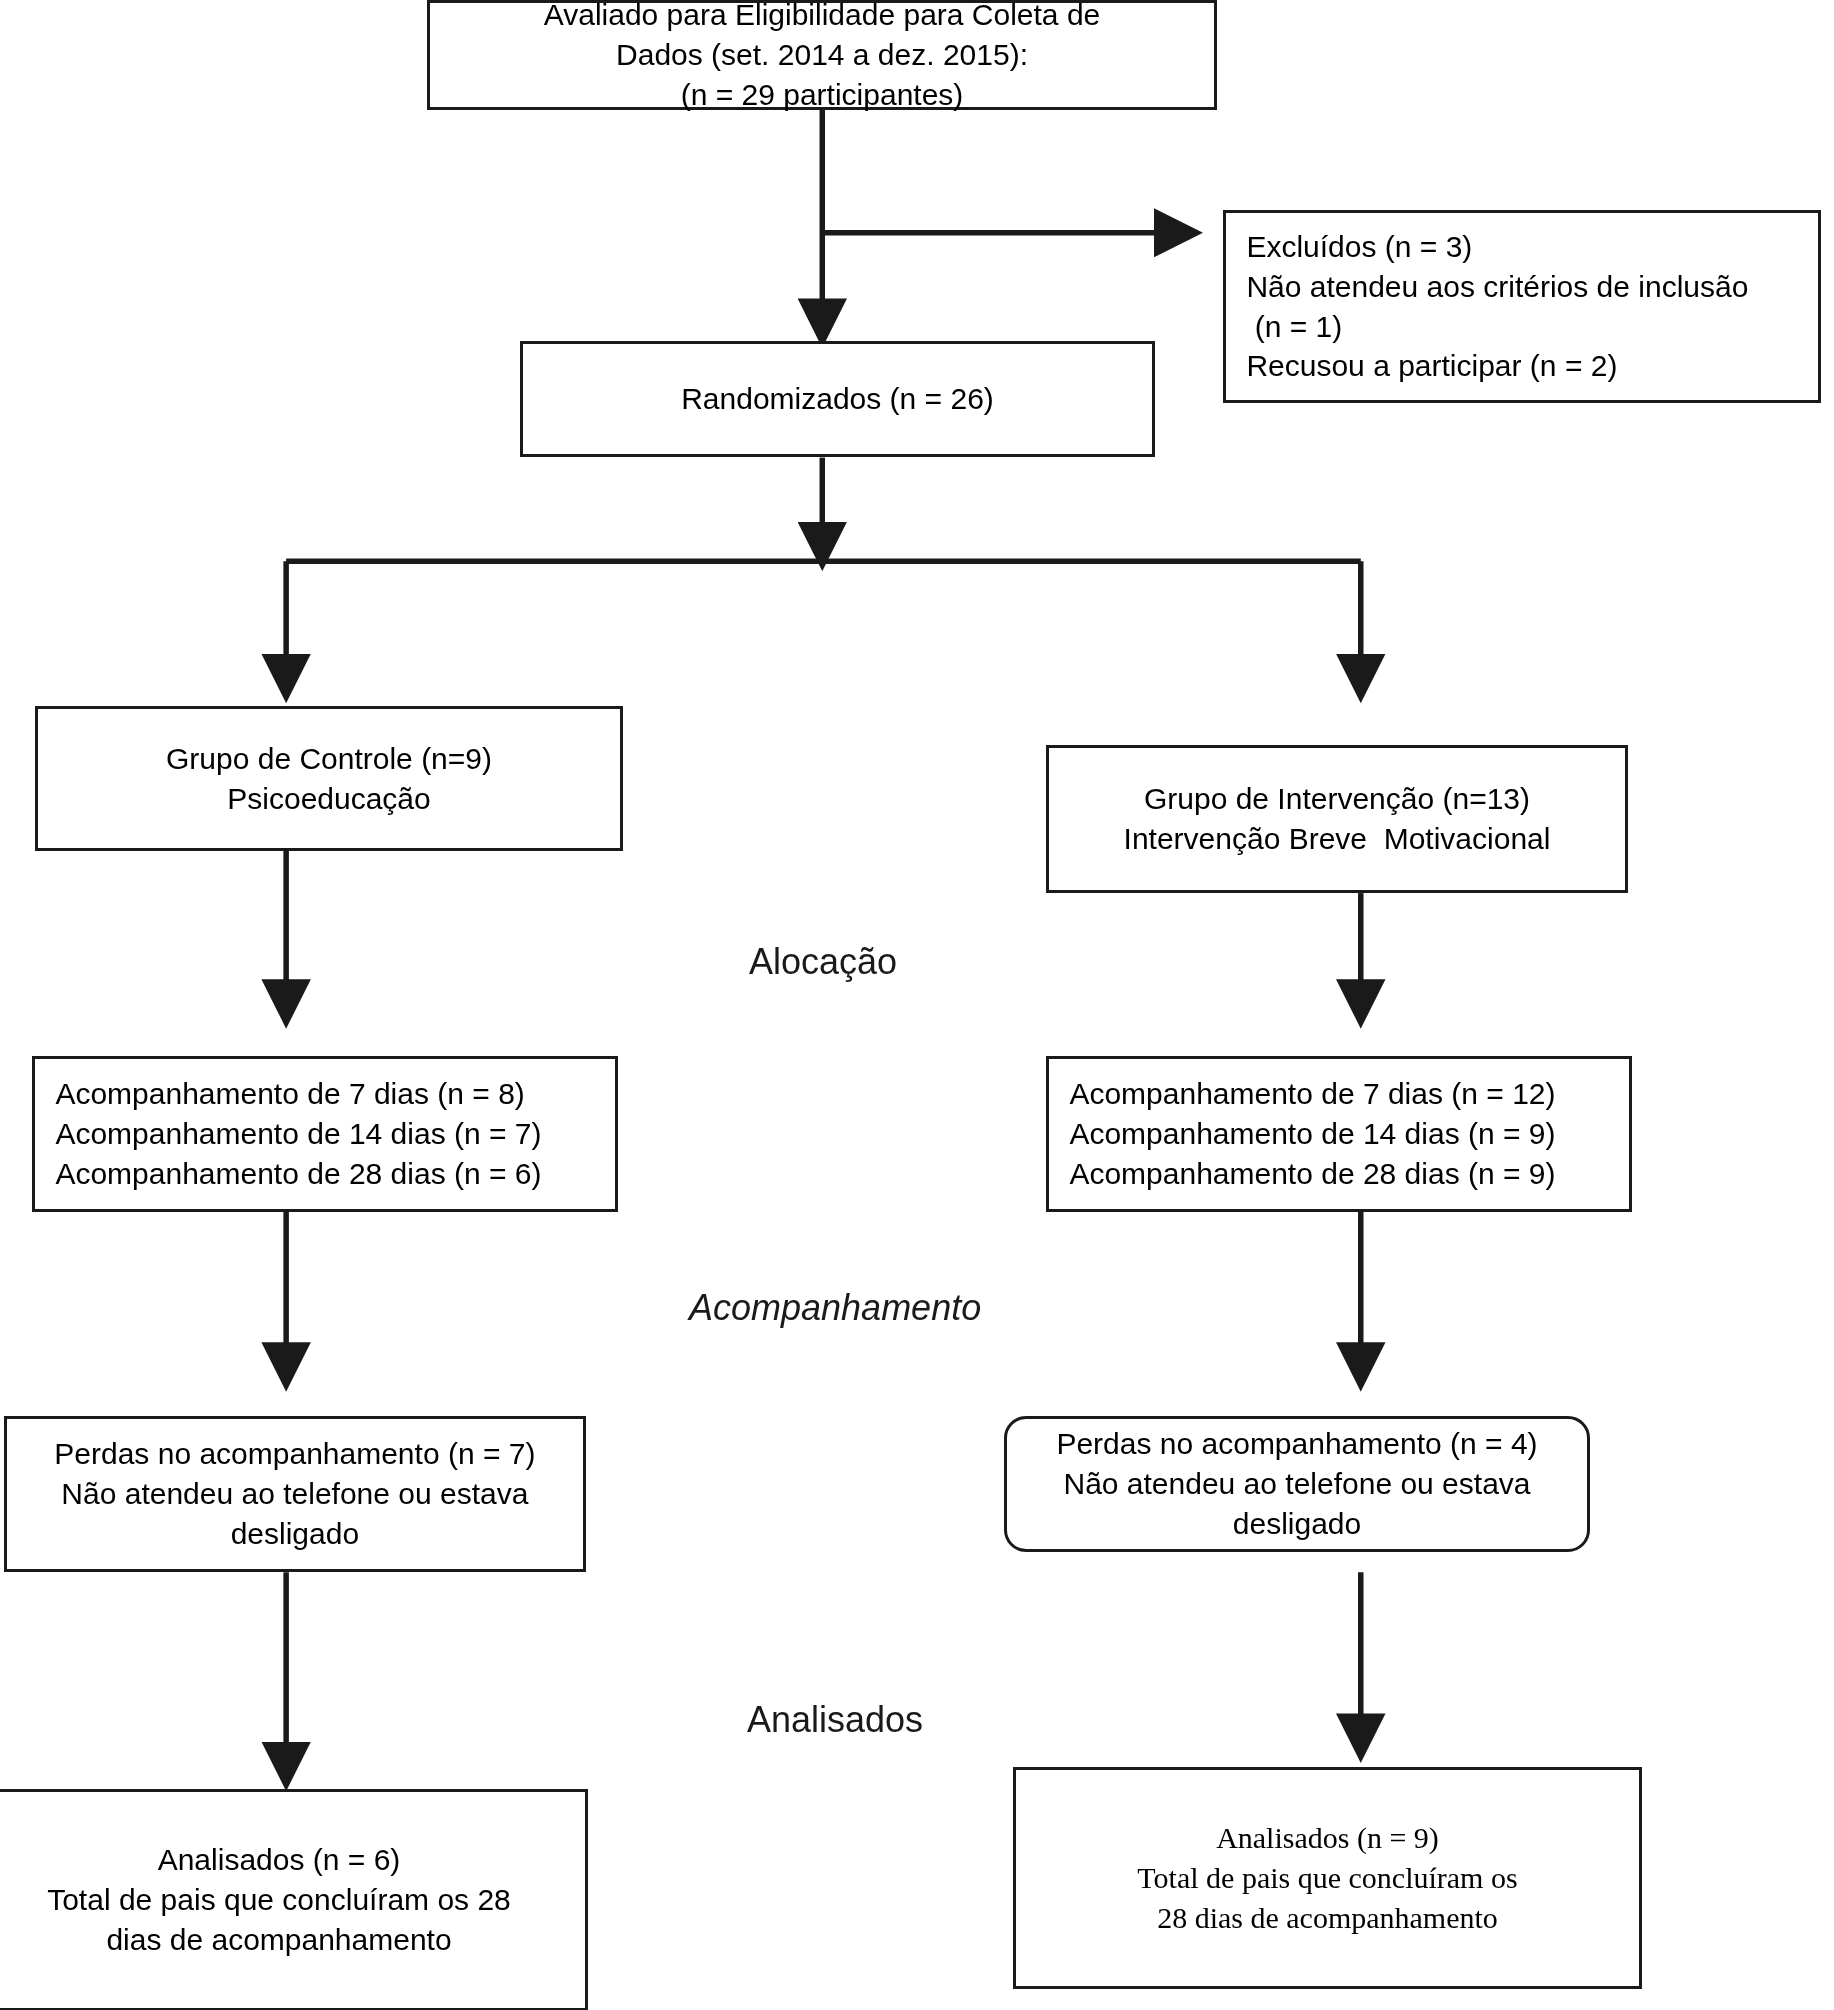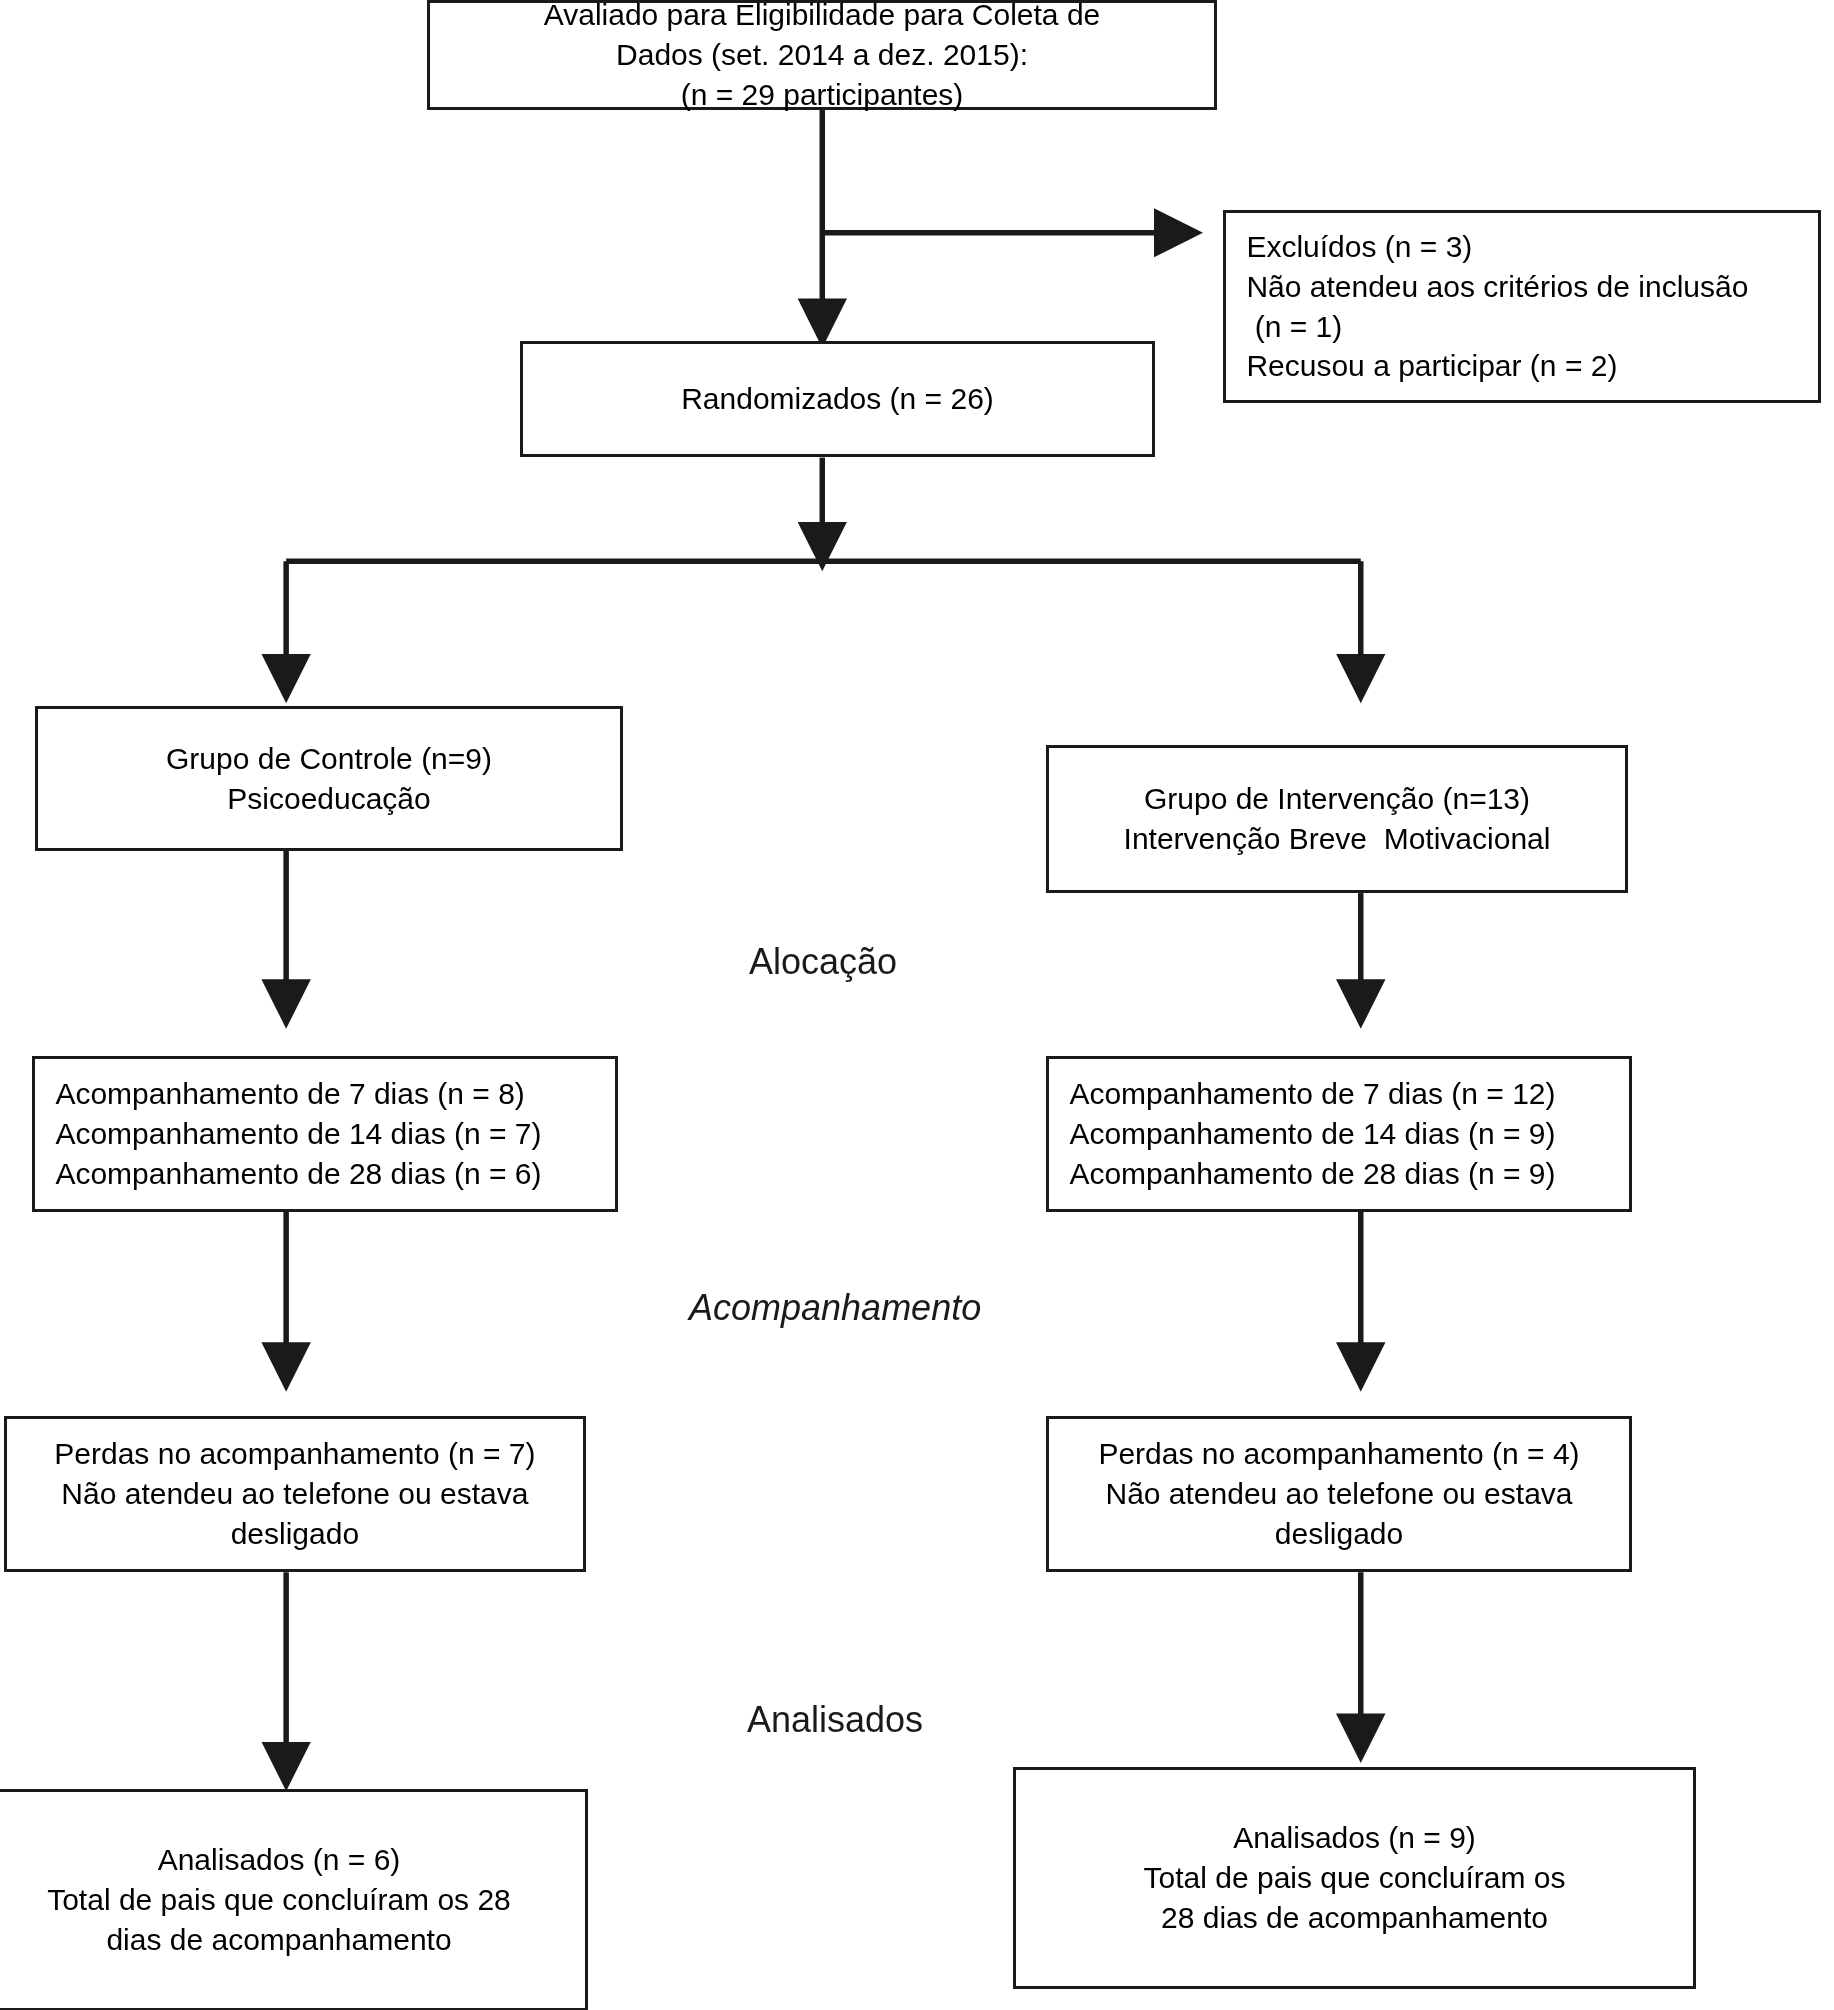--- a/index.html
+++ b/index.html
@@ -121,33 +121,33 @@
     <span class="line">Acompanhamento de 14 dias (n = 9)</span>
     <span class="line">Acompanhamento de 28 dias (n = 9)</span>
   </div>
 
   <div class="node center" style="left:3.9px; top:1416px; width:582px; height:156px;">
     <span class="line">Perdas no acompanhamento (n = 7)</span>
     <span class="line">Não atendeu ao telefone ou estava</span>
     <span class="line">desligado</span>
   </div>
 
-  <div class="node center" style="left:1046px; top:1416px; width:586px; height:156px;">
+  <div class="node center" style="left:1004px; top:1416px; width:586px; height:136px;border-radius:22px;">
     <span class="line">Perdas no acompanhamento (n = 4)</span>
     <span class="line">Não atendeu ao telefone ou estava</span>
     <span class="line">desligado</span>
   </div>
 
   <div class="node center" style="left:-30px; top:1789px; width:618px; height:222px;">
     <span class="line">Analisados (n = 6)</span>
     <span class="line">Total de pais que concluíram os 28</span>
     <span class="line">dias de acompanhamento</span>
   </div>
 
-  <div class="node center" style="left:1013px; top:1767px; width:683px; height:222px;">
+  <div class="node center" style="left:1013px; top:1767px; width:629px; height:222px;font-family:Liberation Serif, serif;">
     <span class="line">Analisados (n = 9)</span>
     <span class="line">Total de pais que concluíram os</span>
     <span class="line">28 dias de acompanhamento</span>
   </div>
 
   <div class="stage-label" style="left:749px; top:940px;">Alocação</div>
 
   <div class="stage-label" style="left:689px; top:1286px;font-style:italic;">Acompanhamento</div>
 
   <div class="stage-label" style="left:747px; top:1698px;">Analisados</div>

